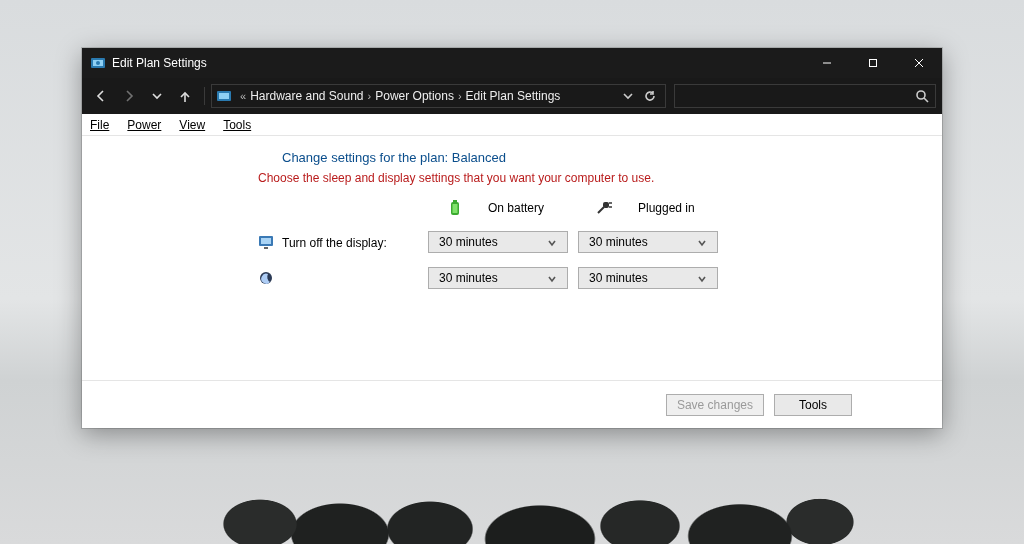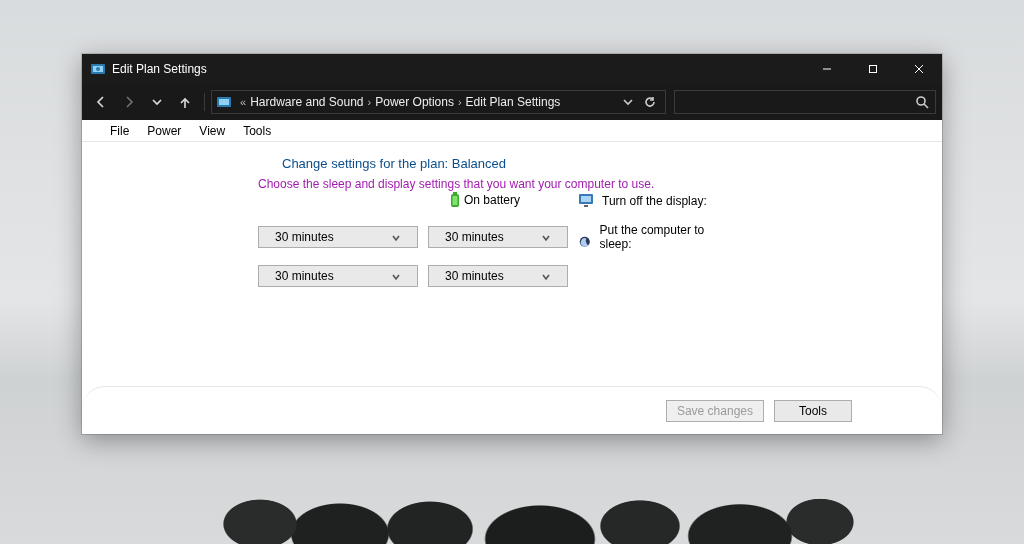--- a/index.html
+++ b/index.html
@@ -17,21 +17,21 @@
       radial-gradient(ellipse 60px 40px at 260px 70px, #2a2c2b 0%, #2a2c2b 60%, transparent 62%),
       radial-gradient(ellipse 80px 50px at 340px 80px, #1f2120 0%, #1f2120 60%, transparent 62%),
       radial-gradient(ellipse 70px 45px at 430px 75px, #222423 0%, #222423 60%, transparent 62%),
       radial-gradient(ellipse 90px 55px at 540px 85px, #1c1e1d 0%, #1c1e1d 60%, transparent 62%),
       radial-gradient(ellipse 65px 42px at 640px 72px, #262827 0%, #262827 60%, transparent 62%),
       radial-gradient(ellipse 85px 52px at 740px 82px, #202221 0%, #202221 60%, transparent 62%),
       radial-gradient(ellipse 55px 38px at 820px 68px, #2a2c2b 0%, #2a2c2b 60%, transparent 62%);
   }
 
   .window {
-    position: absolute; left: 82px; top: 54px; width: 860px; height: 380px;
+    position: absolute; left: 82px; top: 48px; width: 860px; height: 380px;
     background: #ffffff;
     box-shadow: 0 6px 24px rgba(0,0,0,.35), 0 0 0 1px rgba(0,0,0,.15);
     display: flex; flex-direction: column;
   }
 
   
   .titlebar {
     height: 30px; background: #1b1b1b; color: #fff; display: flex; align-items: center;
     font-size: 12px;
   }
@@ -80,62 +80,61 @@
   }
   .searchbox input {
     flex: 1; background: transparent; border: none; outline: none; color: #ddd; font-size: 12px;
   }
   .searchbox .sicon { width: 14px; height: 14px; stroke: #ccc; fill: none; stroke-width: 1.6; }
 
   
   .menubar {
     height: 22px; background: #fff; border-bottom: 1px solid #e5e5e5;
     display: flex; align-items: center; font-size: 12px; color: #000;
-    padding: 0 20px; gap: 2px;
+    padding: 0 0; gap: 2px; text-decoration: underline;
   }
   .menuitem { padding: 2px 8px; }
 
   
   .content {
     flex: 1; background: #fff; padding: 14px 24px 0 176px; color: #000; font-size: 12px;
     overflow: hidden; position: relative;
   }
   .content h1 {
     font-size: 13px; font-weight: 400; color: #0b4e8c; margin-bottom: 6px; margin-left: 24px;
   }
-  .content .desc { color: #a21caf; }
+  .content .desc { color: #b91c1c; margin-bottom: 14px; }
 
   .grid {
     display: grid;
     grid-template-columns: 160px 140px 140px;
     column-gap: 10px; row-gap: 14px;
     align-items: center;
   }
-  .colhdr { display: flex; align-items: center; gap: 0; justify-content: flex-start; padding-left: 18px;}
+  .colhdr { display: flex; align-items: center; gap: 24px; justify-content: flex-start; padding-left: 18px;}
   .colhdr .icn { width: 18px; height: 18px; }
   .rowlbl { display: flex; align-items: flex-end; gap: 8px; }
   .rowlbl .icn { width: 16px; height: 16px; }
 
   .combo {
     height: 22px; border: 1px solid #adadad; background: #e9e9e9;
     display: flex; align-items: center; justify-content: space-between;
-    padding: 0 16px; font-size: 12px; color: #000;
+    padding: 0 10px; font-size: 12px; color: #000;
   }
   .combo .caret { width: 10px; height: 10px; }
   .combo .caret svg { width: 10px; height: 10px; stroke: #555; fill: none; stroke-width: 1.6; }
 
   .links { margin-top: 26px; display: flex; flex-direction: column; gap: 10px; }
   .links a { color: #0066cc; text-decoration: none; font-size: 12px; cursor: pointer; }
 
   .footer {
     position: absolute; left: 0; right: 0; bottom: 0; height: 48px;
     border-top: 1px solid #e5e5e5;
     display: flex; align-items: center; justify-content: flex-end; gap: 10px;
     padding: 0 90px 0 0;
-    border-radius: 23px;
   }
   .btn {
     min-width: 78px; height: 22px; font-size: 12px; border: 1px solid #adadad;
     background: #e9e9e9; display: inline-flex; align-items: center; justify-content: center;
     padding: 0 10px;
   }
   .btn.disabled { color: #9a9a9a; background: #efefef; }
 </style>
 </head>
 <body>
@@ -250,20 +249,31 @@
       <div class="colhdr">
         <span class="icn">
           <svg viewBox="0 0 18 18">
               <rect x="5" y="3" width="8" height="13" rx="2" fill="#3aa92f"></rect>
               <rect x="7" y="1" width="4" height="2" fill="#3aa92f"></rect>
               <rect x="6.5" y="5" width="5" height="9" fill="#7fe26a"></rect>
             </svg>
         </span>
         <span>On battery</span>
       </div>
+      <div class="colhdr">
+        <span class="icn">
+          <svg viewBox="0 0 18 18">
+              <path d="M2 14 L8 8" stroke="#333" stroke-width="2" fill="none"></path>
+              <rect x="7" y="3" width="6" height="6" rx="2" fill="#333"></rect>
+              <line x1="13" y1="4" x2="16" y2="4" stroke="#333" stroke-width="1.5"></line>
+              <line x1="13" y1="8" x2="16" y2="8" stroke="#333" stroke-width="1.5"></line>
+            </svg>
+        </span>
+        <span>Plugged in</span>
+      </div>
 
       <div class="rowlbl">
         <span class="icn">
           <svg viewBox="0 0 16 16">
               <rect x="1" y="2" width="14" height="10" rx="1" fill="#3a79b5"></rect>
               <rect x="3" y="4" width="10" height="6" fill="#aad4f5"></rect>
               <rect x="6" y="13" width="4" height="2" fill="#666"></rect>
             </svg>
         </span>
         <span>Turn off the display:</span>
@@ -281,21 +291,20 @@
             </svg></span>
       </div>
 
       <div class="rowlbl">
         <span class="icn">
           <svg viewBox="0 0 16 16">
               <circle cx="8" cy="8" r="6" fill="#2b3a55"></circle>
               <path d="M10 4 a5 5 0 1 0 2 8 a6 6 0 0 1-2-8" fill="#aecdf5"></path>
             </svg>
         </span>
-        <span>Put the computer to sleep:</span>
       </div>
       <div class="combo">
         <span>30 minutes</span>
         <span class="caret"><svg viewBox="0 0 10 10">
               <polyline points="2,3 5,7 8,3"></polyline>
             </svg></span>
       </div>
       <div class="combo">
         <span>30 minutes</span>
         <span class="caret"><svg viewBox="0 0 10 10">

